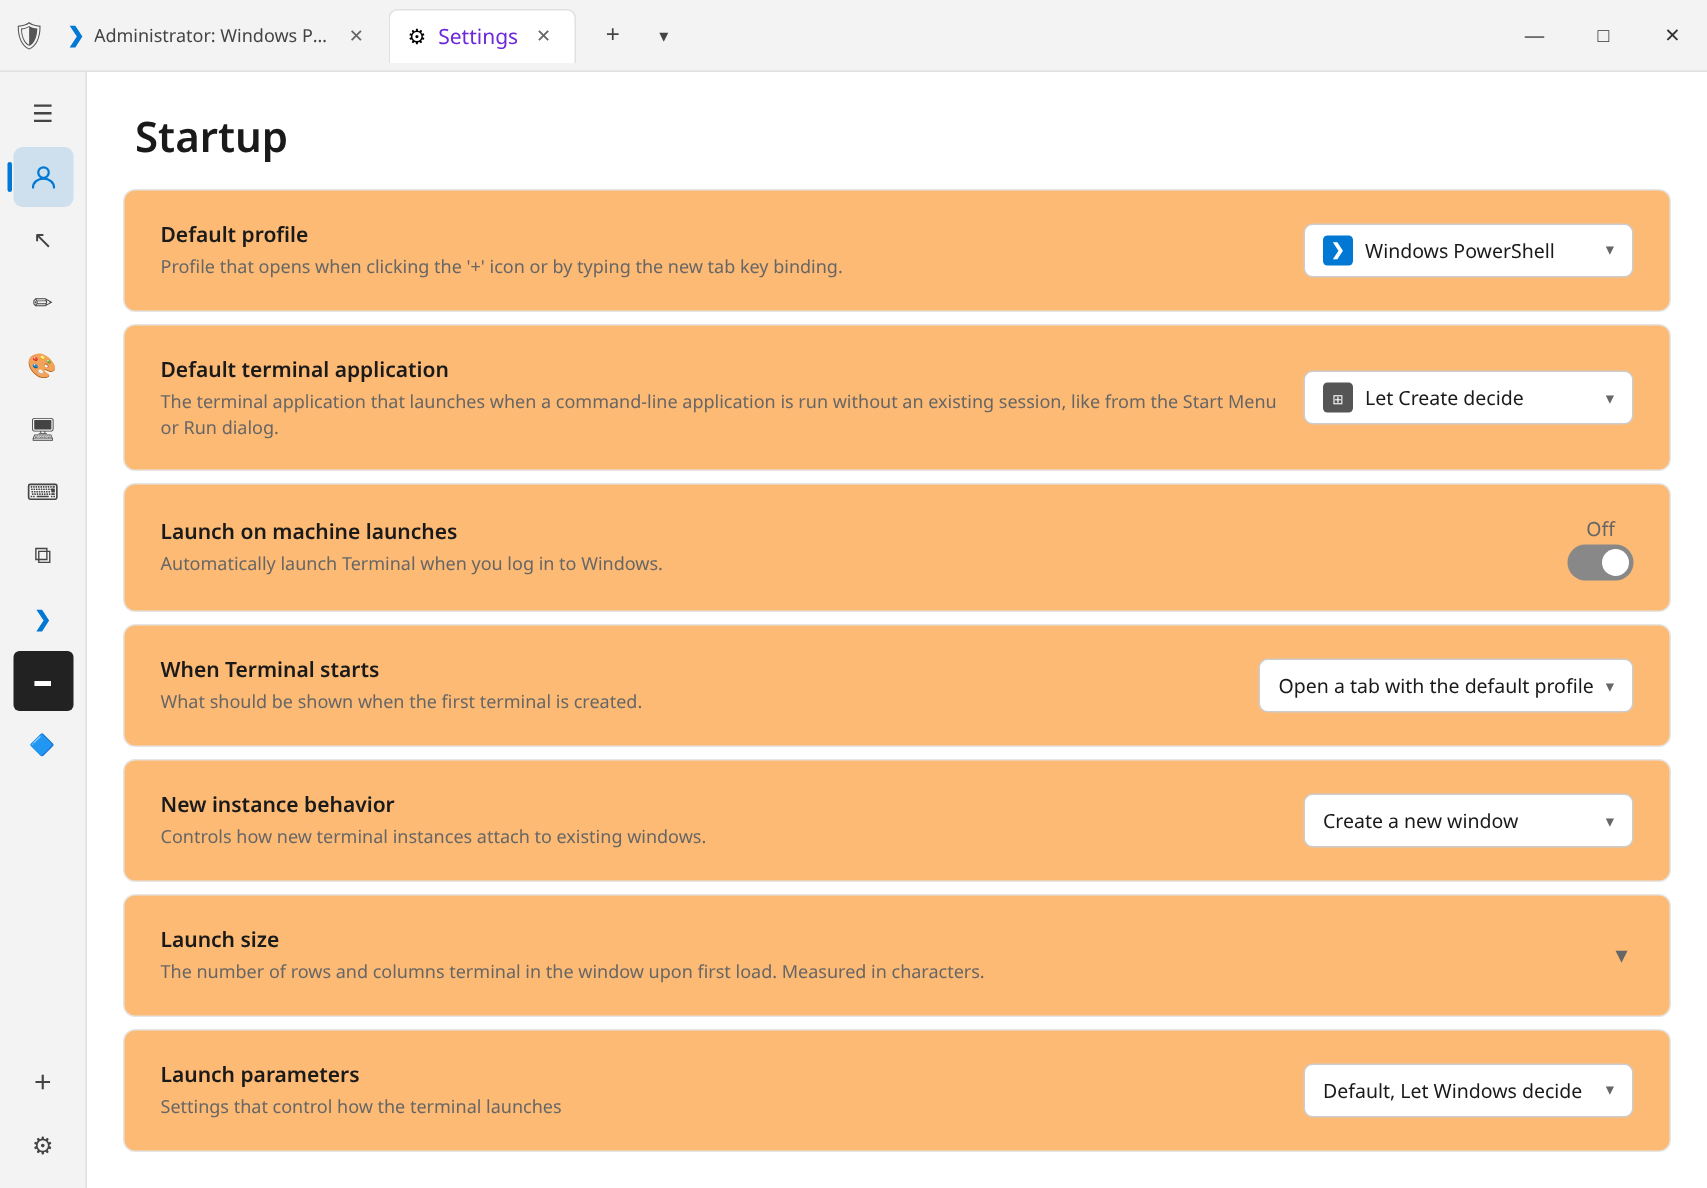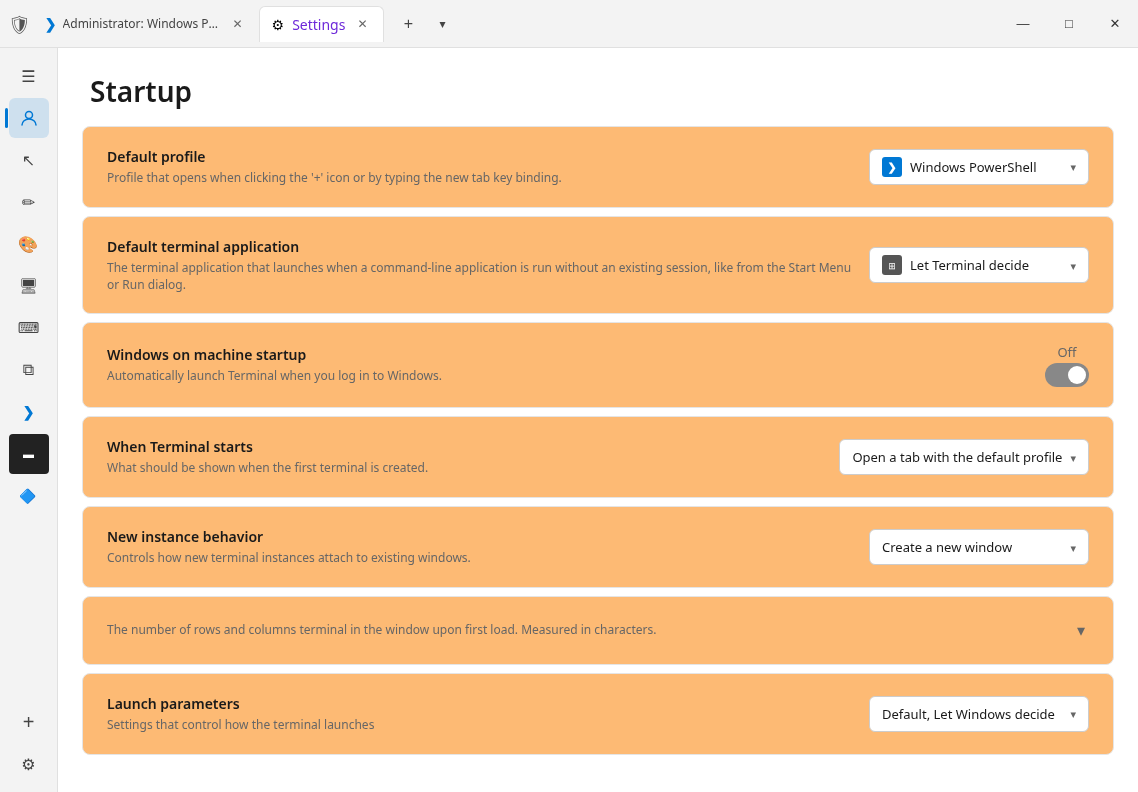--- a/index.html
+++ b/index.html
@@ -205,31 +205,31 @@
 
       <div class="settings-section">
         <div class="settings-row">
           <div class="settings-row-content">
             <div class="settings-label">Default terminal application</div>
             <div class="settings-desc">The terminal application that launches when a command-line application is run without an existing session, like from the Start Menu or Run dialog.</div>
           </div>
           <div class="dropdown-select">
             <div class="dropdown-inner">
               <div class="profile-icon-terminal" style="background:#555;font-size:9px;">⊞</div>
-              <span>Let Terminal decide</span>
-            </div>
-            <span class="chevron-down">▾</span>
-          </div>
-        </div>
-      </div>
-
-      <div class="settings-section">
-        <div class="settings-row">
-          <div class="settings-row-content">
-            <div class="settings-label">Windows on machine startup</div>
+              <span>Let Create decide</span>
+            </div>
+            <span class="chevron-down">▾</span>
+          </div>
+        </div>
+      </div>
+
+      <div class="settings-section">
+        <div class="settings-row">
+          <div class="settings-row-content">
+            <div class="settings-label">Launch on machine launches</div>
             <div class="settings-desc">Automatically launch Terminal when you log in to Windows.</div>
           </div>
           <div class="toggle-row">
             <span class="toggle-label-text">Off</span>
             <button class="toggle-switch">
               <div class="toggle-thumb"></div>
             </button>
           </div>
         </div>
       </div>
@@ -260,20 +260,21 @@
               <span>Create a new window</span>
             </div>
             <span class="chevron-down">▾</span>
           </div>
         </div>
       </div>
 
       <div class="settings-section">
         <div class="launch-size-row">
           <div class="settings-row-content">
+            <div class="settings-label">Launch size</div>
             <div class="settings-desc">The number of rows and columns terminal in the window upon first load. Measured in characters.</div>
           </div>
           <button class="expand-btn">▾</button>
         </div>
       </div>
 
       <div class="settings-section">
         <div class="settings-row">
           <div class="settings-row-content">
             <div class="settings-label">Launch parameters</div>

